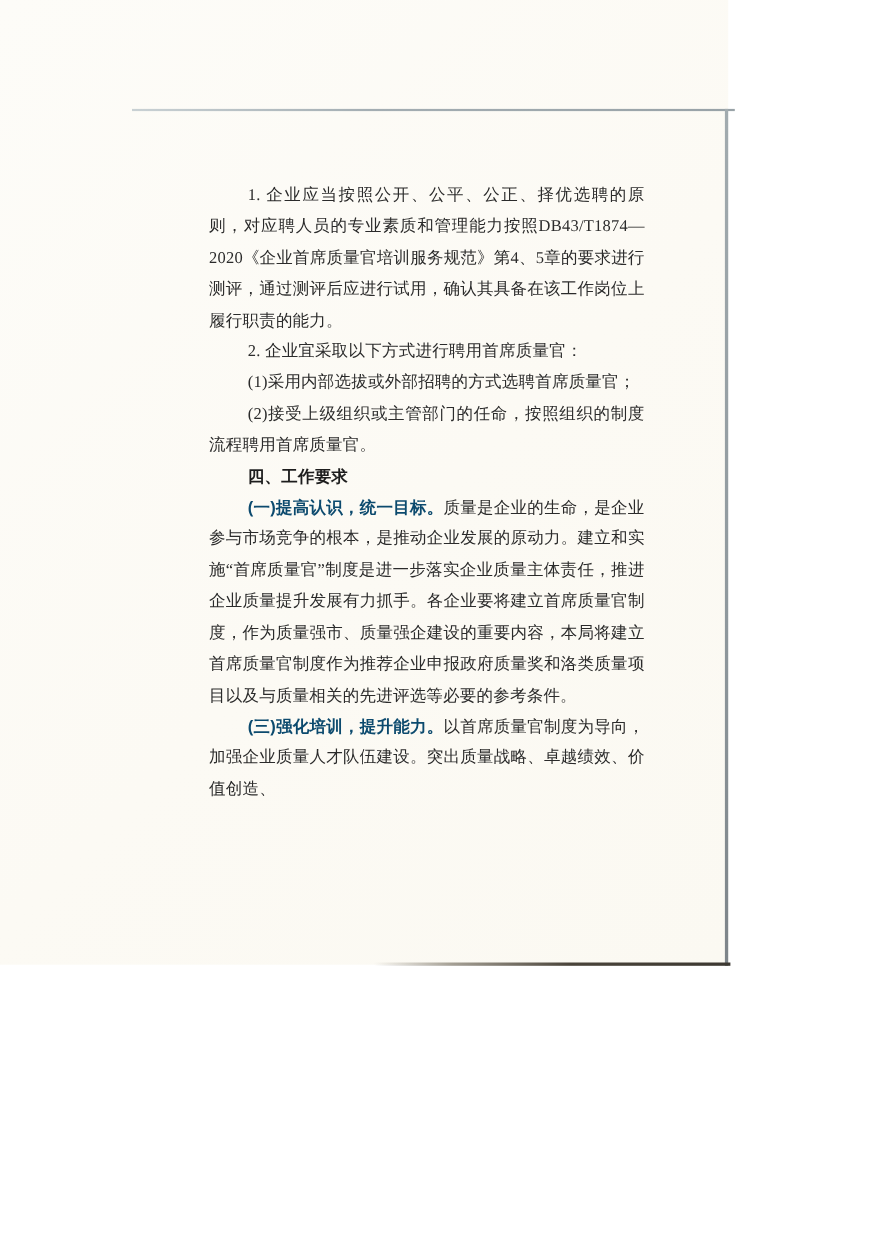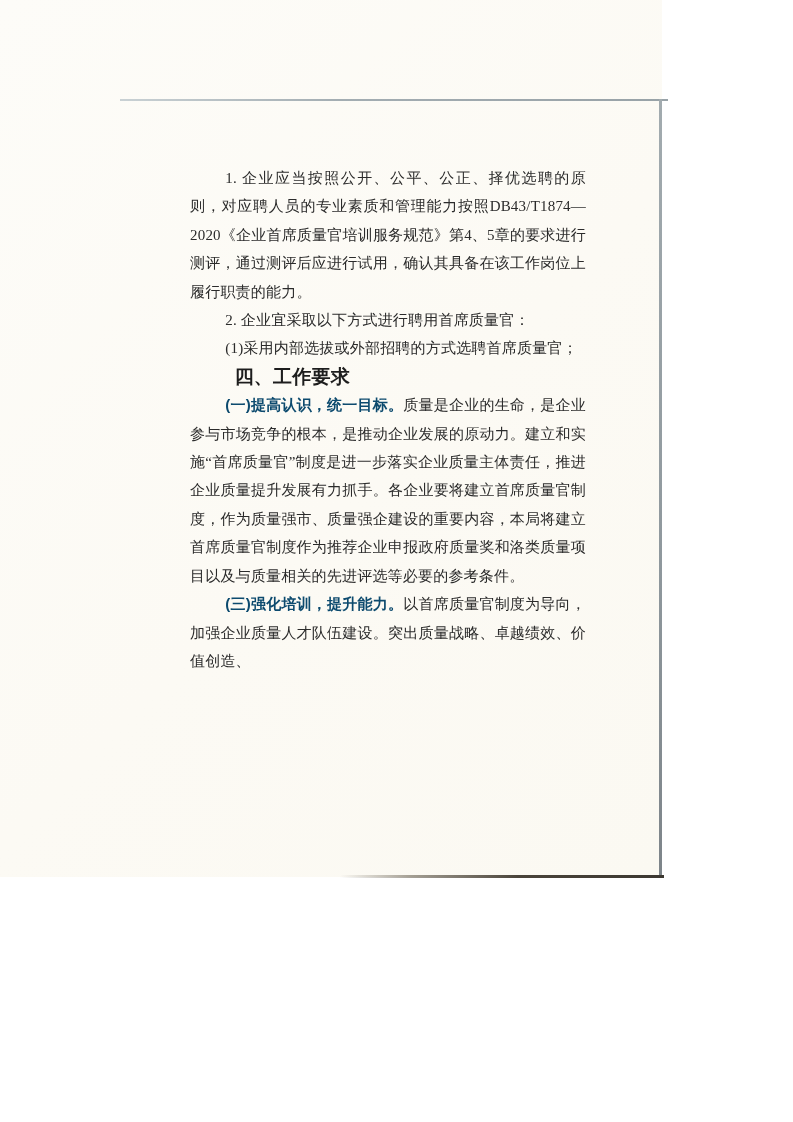--- a/index.html
+++ b/index.html
@@ -50,21 +50,21 @@
     letter-spacing: 0.2px;
     text-align: justify;
   }
   .doc-body p {
     text-indent: 2.35em;
     margin: 0;
   }
   .section-heading {
     font-family: "Liberation Sans", "DejaVu Sans", sans-serif;
     font-weight: bold;
-    font-size: 19px;
+    font-size: 15px;
     color: #1d1d1d;
     text-indent: 2.25em;
     line-height: 28.4px;
   }
   .lead-bold {
     font-family: "Liberation Sans", "DejaVu Sans", sans-serif;
     font-weight: bold;
     color: #0c4a6e;
   }
 </style>
@@ -74,20 +74,21 @@
 <div class="scan-page"></div>
 
 <div class="edge-top"></div>
 <div class="edge-right"></div>
 <div class="edge-bottom"></div>
 
 <div class="doc-body">
   <p>1. 企业应当按照公开、公平、公正、择优选聘的原则，对应聘人员的专业素质和管理能力按照DB43/T1874—2020《企业首席质量官培训服务规范》第4、5章的要求进行测评，通过测评后应进行试用，确认其具备在该工作岗位上履行职责的能力。</p>
   <p>2. 企业宜采取以下方式进行聘用首席质量官：</p>
   <p>(1)采用内部选拔或外部招聘的方式选聘首席质量官；</p>
+  <p>(2)接受上级组织或主管部门的任命，按照组织的制度流程聘用首席质量官。</p>
 
   <p class="section-heading">四、工作要求</p>
 
   <p>
     <span class="lead-bold">(一)提高认识，统一目标。</span><span>质量是企业的生命，是企业参与市场竞争的根本，是推动企业发展的原动力。建立和实施“首席质量官”制度是进一步落实企业质量主体责任，推进企业质量提升发展有力抓手。各企业要将建立首席质量官制度，作为质量强市、质量强企建设的重要内容，本局将建立首席质量官制度作为推荐企业申报政府质量奖和洛类质量项目以及与质量相关的先进评选等必要的参考条件。</span>
   </p>
 
 
   <p>
     <span class="lead-bold">(三)强化培训，提升能力。</span><span>以首席质量官制度为导向，加强企业质量人才队伍建设。突出质量战略、卓越绩效、价值创造、</span>

